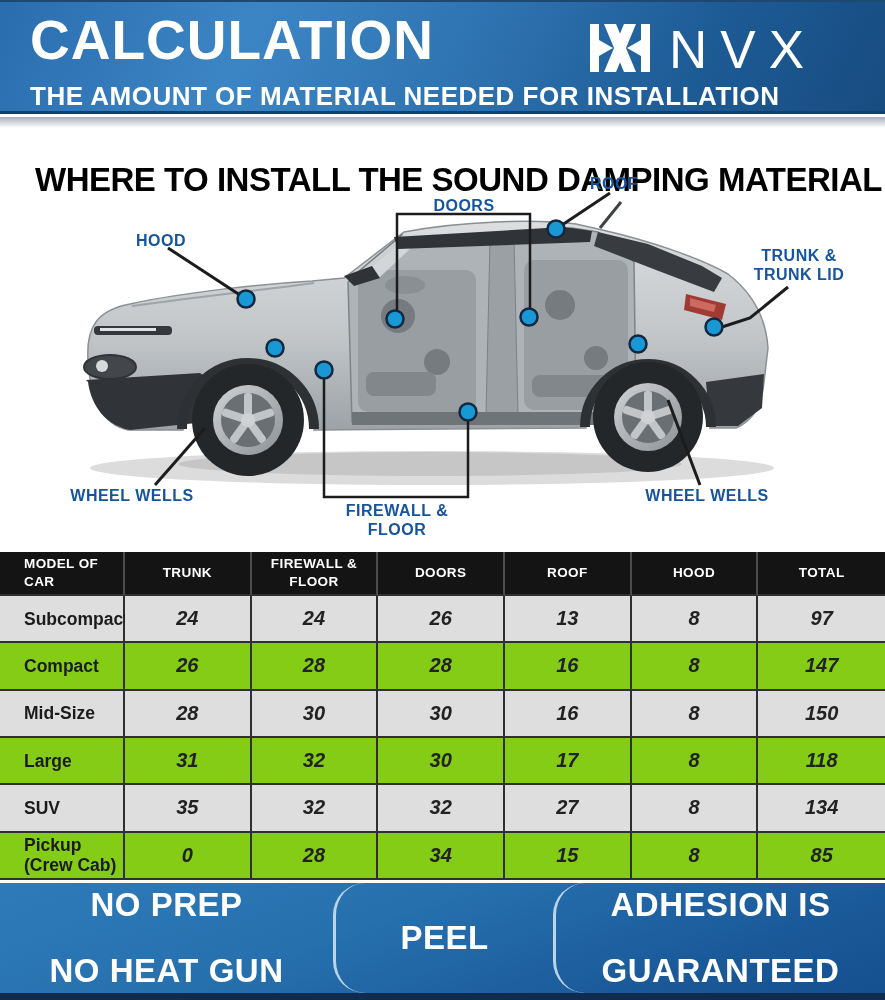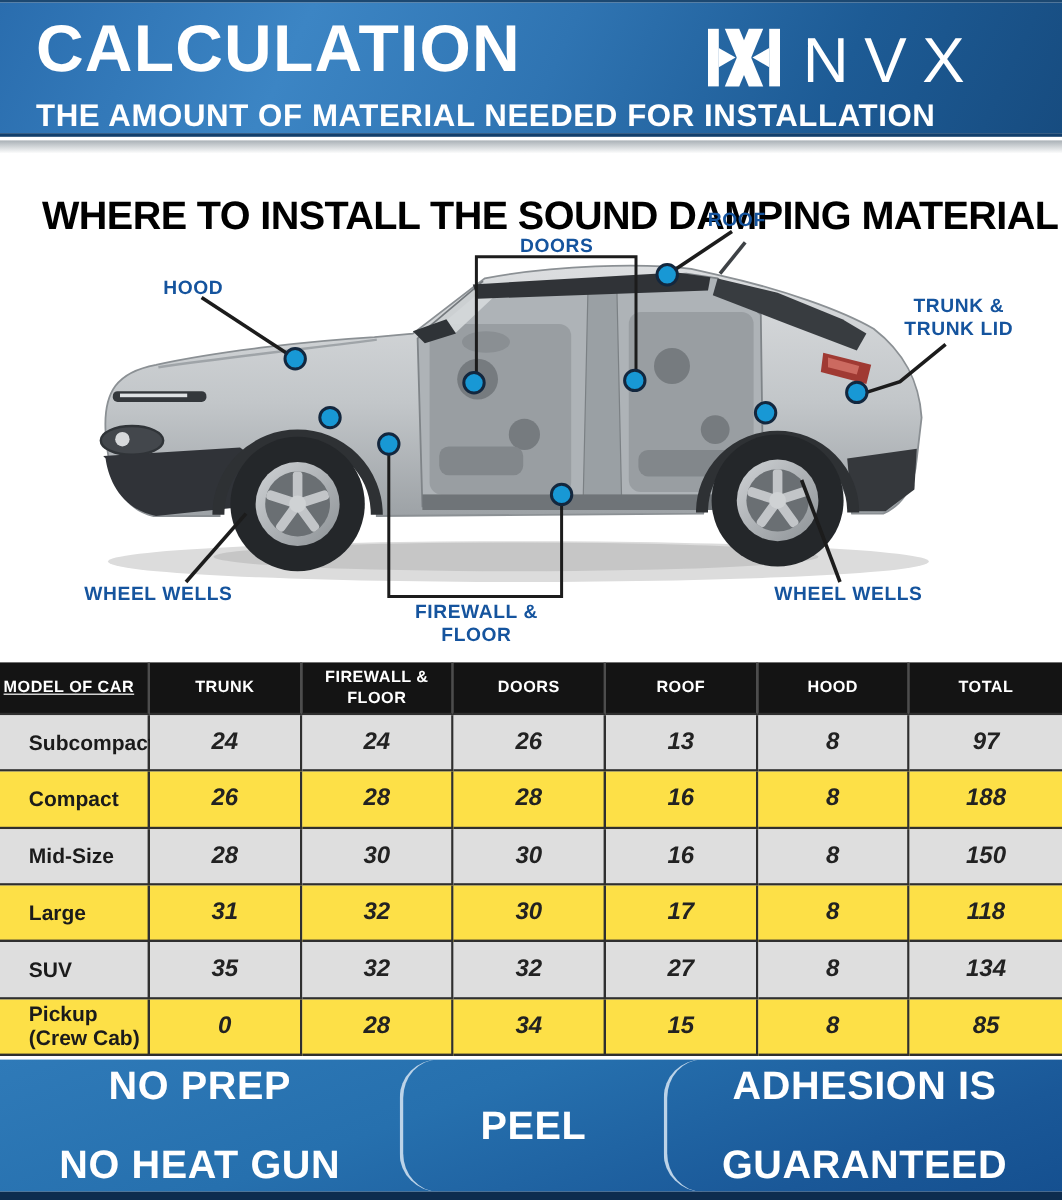--- a/index.html
+++ b/index.html
@@ -27,24 +27,24 @@
   
   .mtable{position:absolute;left:0;top:552px;width:885px;height:328px;display:grid;
           grid-template-columns:125px repeat(6,1fr);grid-template-rows:44px repeat(6,1fr);}
   .cell{box-sizing:border-box;display:flex;align-items:center;justify-content:center;
         border-right:2px solid #2f2f2f;border-bottom:2px solid #2f2f2f;}
   .cell.lastcol{border-right:none;}
   .th{background:#141414;color:#ffffff;font-size:13.5px;font-weight:700;letter-spacing:.4px;
       text-align:center;line-height:1.3;border-right:2px solid #4d4d4d;}
   .th.lastcol{border-right:none;}
   .model{justify-content:flex-start;padding-left:24px;font-size:17.5px;font-weight:700;color:#1b1b1b;line-height:1.15;}
-  .th-model{justify-content:flex-start;padding-left:3px;text-align:left;text-decoration:underline;}
+  .th-model{justify-content:flex-start;padding-left:24px;text-align:left;}
   .num{font-size:20px;font-weight:700;color:#222;font-style:italic;}
   .alt{background:#dedede;}
-  .wht{background:#fde047;}
+  .wht{background:#84cc16;}
 
   
   .footer{position:absolute;left:0;top:883px;width:885px;height:110px;display:grid;
           grid-template-columns:333px 220px 1fr;
           background:linear-gradient(160deg,#2f7ab8 0%,#2670ae 40%,#1a5898 80%,#155090 100%);}
   .fbox{box-sizing:border-box;display:flex;flex-direction:column;align-items:center;justify-content:center;
         color:#fff;font-size:33px;font-weight:800;letter-spacing:.5px;line-height:1.28;text-align:left;gap:24px;}
   .fbox + .fbox{border-left:3px solid #bcd3e8;border-radius:32px;}
   .bottom-bar{position:absolute;left:0;top:993px;width:885px;height:7px;background:#0d2c4e;}
 </style>
@@ -216,21 +216,21 @@
     <div class="cell num alt">13</div>
     <div class="cell num alt">8</div>
     <div class="cell num alt lastcol">97</div>
 
     <div class="cell model wht">Compact</div>
     <div class="cell num wht">26</div>
     <div class="cell num wht">28</div>
     <div class="cell num wht">28</div>
     <div class="cell num wht">16</div>
     <div class="cell num wht">8</div>
-    <div class="cell num wht lastcol">188</div>
+    <div class="cell num wht lastcol">147</div>
 
     <div class="cell model alt">Mid-Size</div>
     <div class="cell num alt">28</div>
     <div class="cell num alt">30</div>
     <div class="cell num alt">30</div>
     <div class="cell num alt">16</div>
     <div class="cell num alt">8</div>
     <div class="cell num alt lastcol">150</div>
 
     <div class="cell model wht">Large</div>

